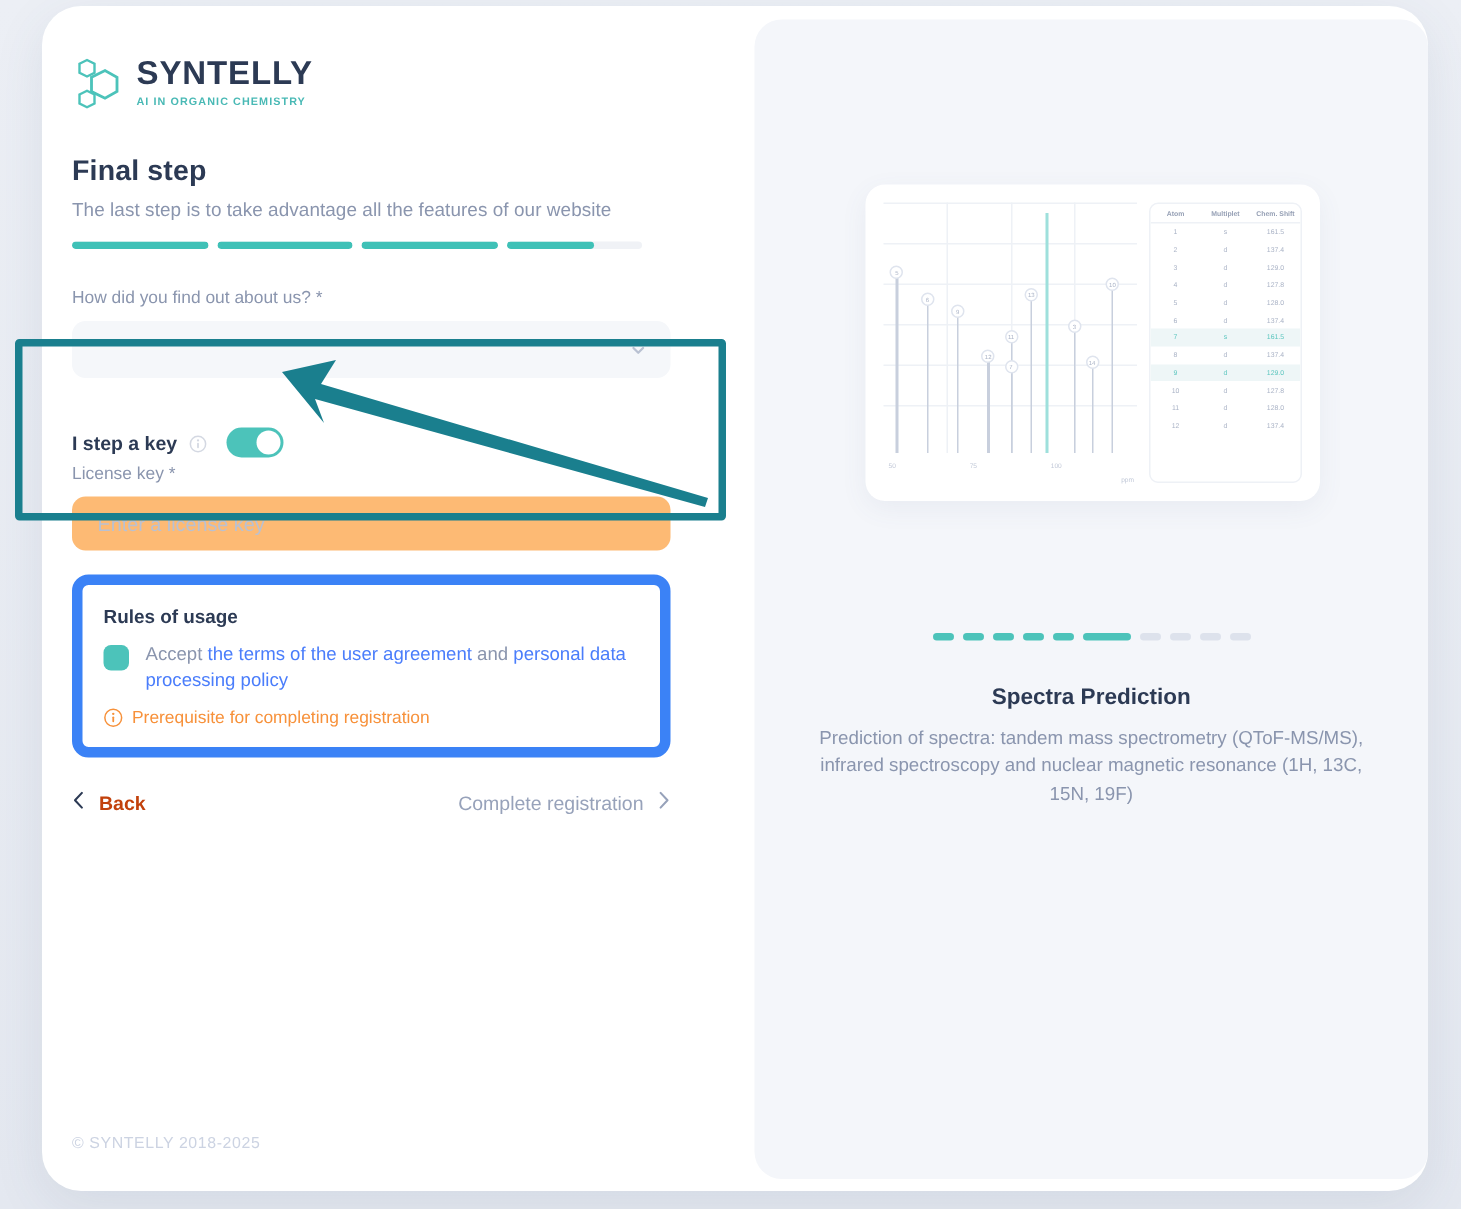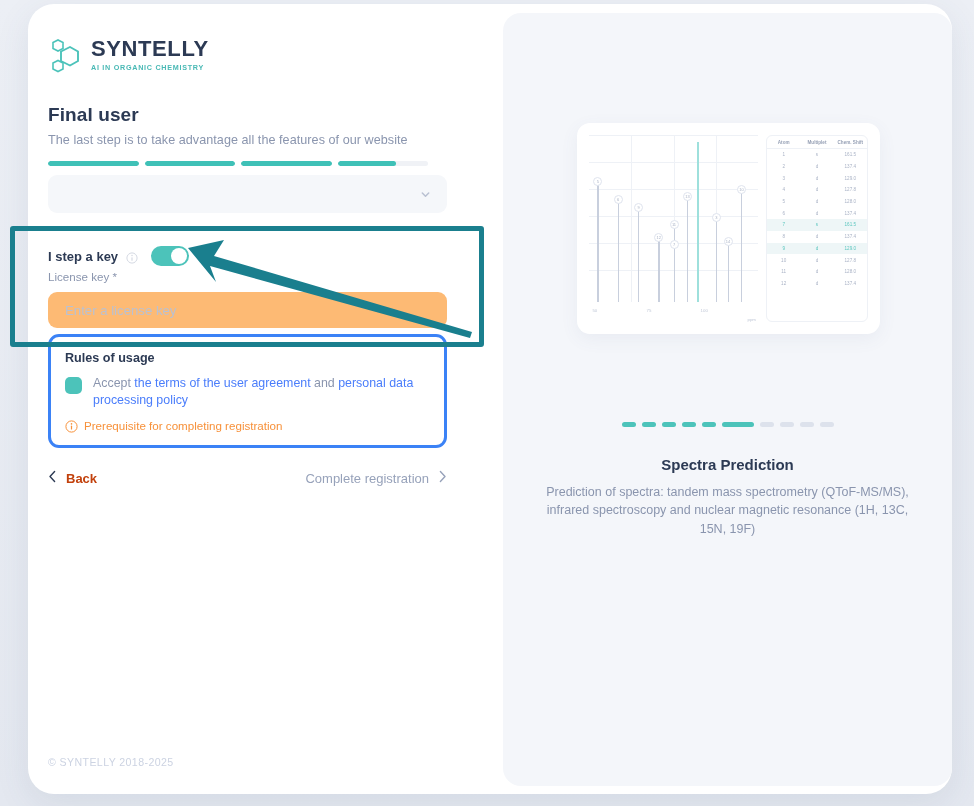--- a/index.html
+++ b/index.html
@@ -85,22 +85,22 @@
   .lic-label { margin-top: 4px; font-size: 11.6px; color: #8a95ae; }
   .lic-input {
     margin-top: 9px; width: 399px; height: 36px;
     background: #fdba74; border-radius: 9px; border: none; outline: none;
     padding: 0 17px; font-size: 13.2px; color: #2c3a54;
     font-family: "Liberation Sans", sans-serif;
   }
   .lic-input::placeholder { color: #b9c1d2; }
   
   .rules {
-    margin-top: 6px; width: 399px;
-    border: 3px solid #3b82f6; border-radius: 11px;
+    margin-top: 16px; width: 399px;
+    border: 7px solid #3b82f6; border-radius: 11px;
     padding: 14px 16px 13px 14px;
   }
   .rules-title { font-size: 12.6px; font-weight: bold; color: #2c3a54; }
   .accept-row { display: flex; gap: 11px; margin-top: 10px; align-items: flex-start; }
   .cbox { width: 17px; height: 17px; border-radius: 5px; background: #4cc3ba; flex: none; margin-top: 2px; }
   .accept-text { font-size: 12.4px; color: #8a95ae; line-height: 1.33; }
   .accept-text a { color: #4a7dfb; text-decoration: none; }
   .prereq { display: flex; align-items: center; gap: 6px; margin-top: 11px; }
   .prereq-ic { width: 13px; height: 13px; flex: none; }
   .prereq-text { font-size: 11.6px; color: #f7913a; }
@@ -188,38 +188,39 @@
               <path d="M13 13.5 L22 9 L30 13.5 L30 23 L22 27.5 L13 23 Z" stroke-width="1.9"></path>
             </g>
           </svg>
         </span>
         <span class="logo-text">
           <span class="logo-word">SYNTELLY</span>
           <span class="logo-sub">AI IN ORGANIC CHEMISTRY</span>
         </span>
       </div>
 
-      <div class="title">Final user</div>
+      <div class="title">Final step</div>
       <div class="subtitle">The last step is to take advantage all the features of our website</div>
 
       <div class="progress" id="progress">
           <div class="seg">
             <i style="width: 100%;"></i>
           </div>
           <div class="seg">
             <i style="width: 100%;"></i>
           </div>
           <div class="seg">
             <i style="width: 100%;"></i>
           </div>
           <div class="seg">
             <i style="width: 65%;"></i>
           </div>
         </div>
 
+      <div class="field-label">How did you find out about us? *</div>
       <div class="select">
         <span class="chev">
           <svg width="13" height="13" viewBox="0 0 13 13">
               <path d="M3.3 5 L6.5 8.2 L9.7 5" fill="none" stroke="#b9c1d2" stroke-width="1.5" stroke-linecap="round" stroke-linejoin="round"></path>
             </svg>
         </span>
       </div>
 
       <div class="keyrow">
         <span class="keylabel">I step a key</span>

